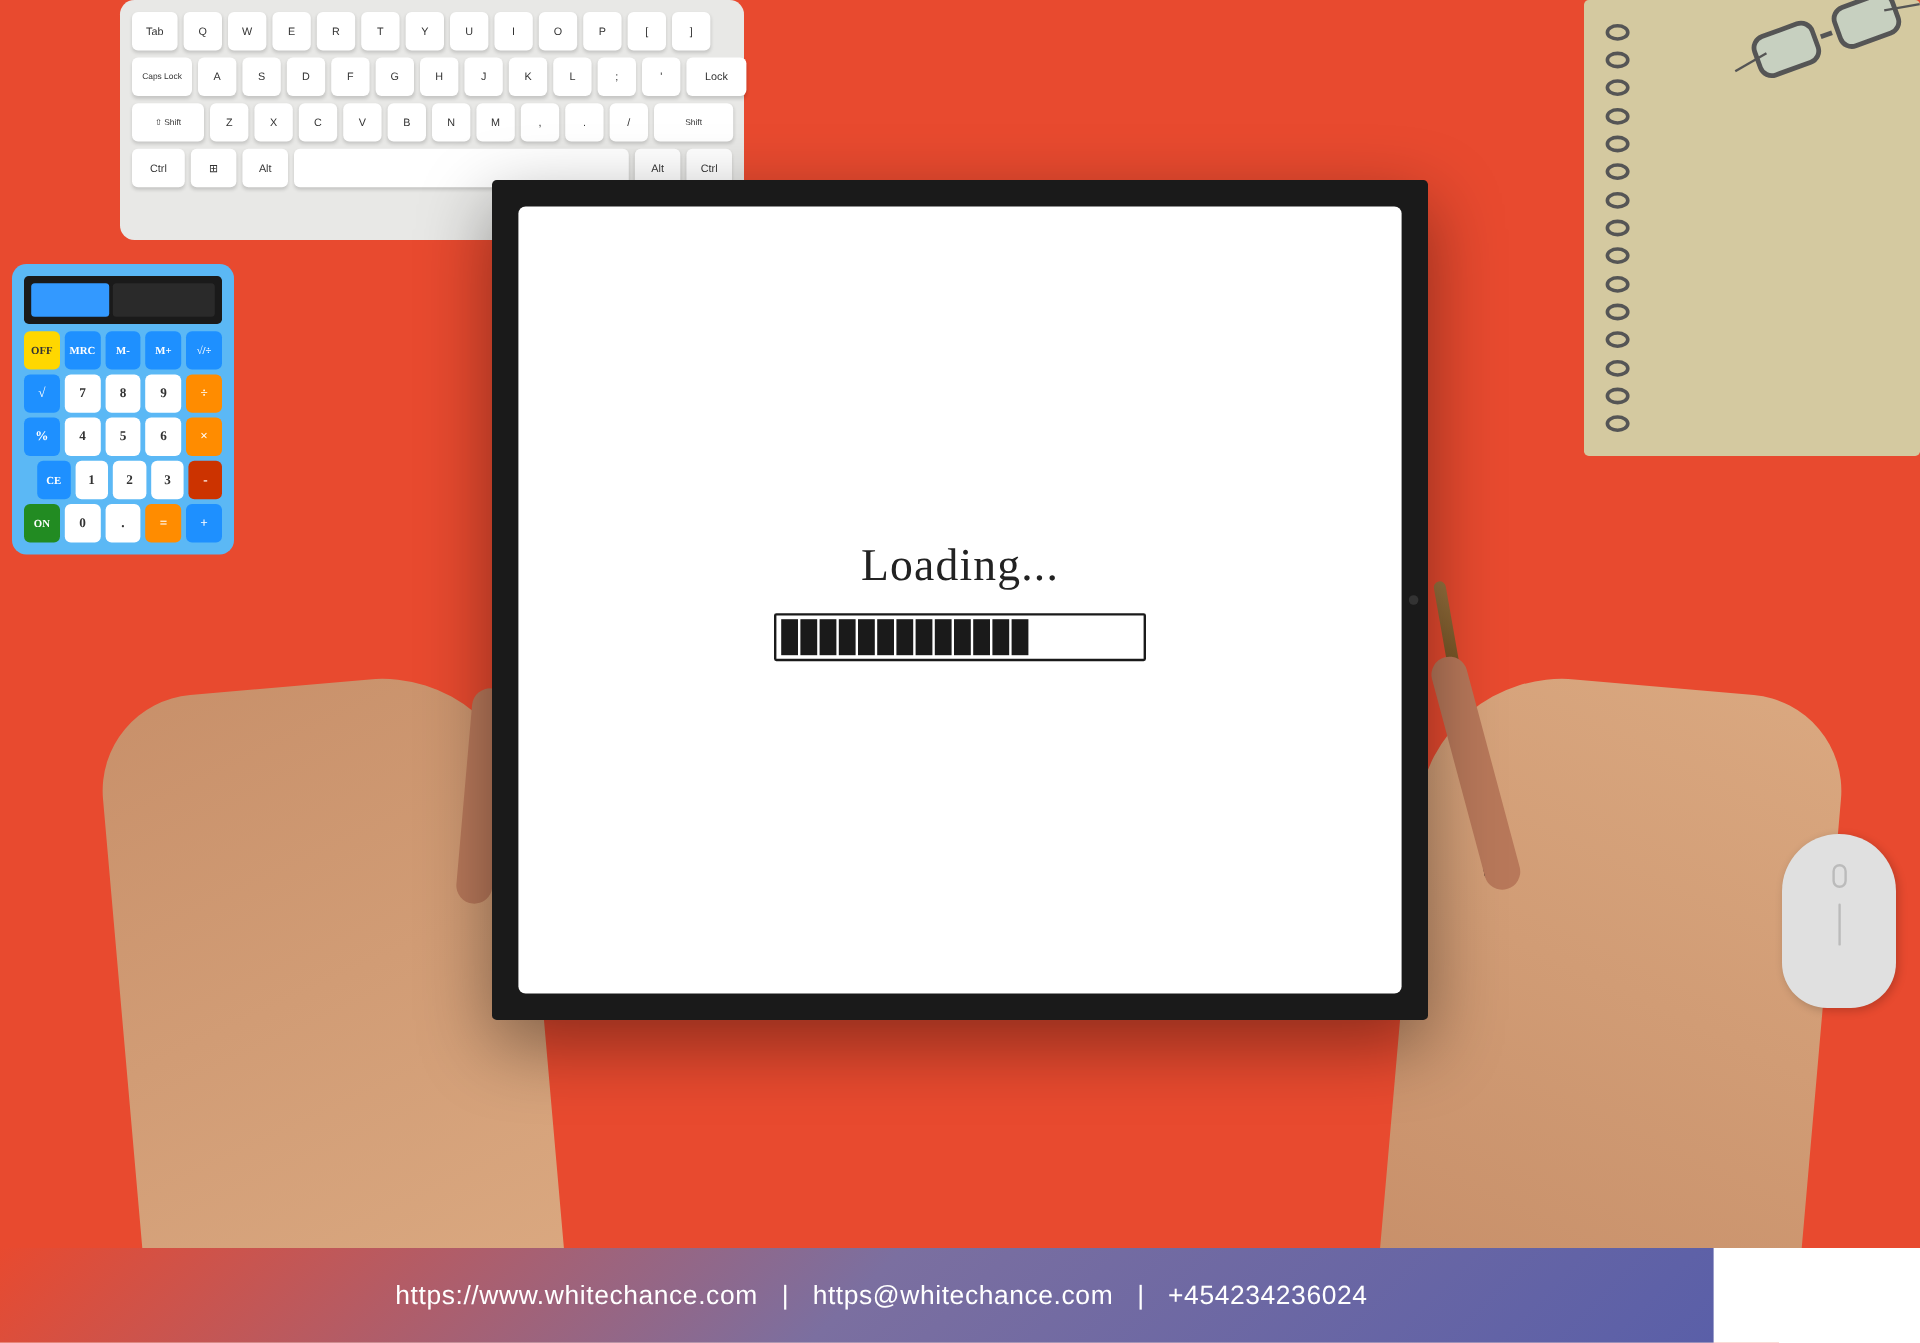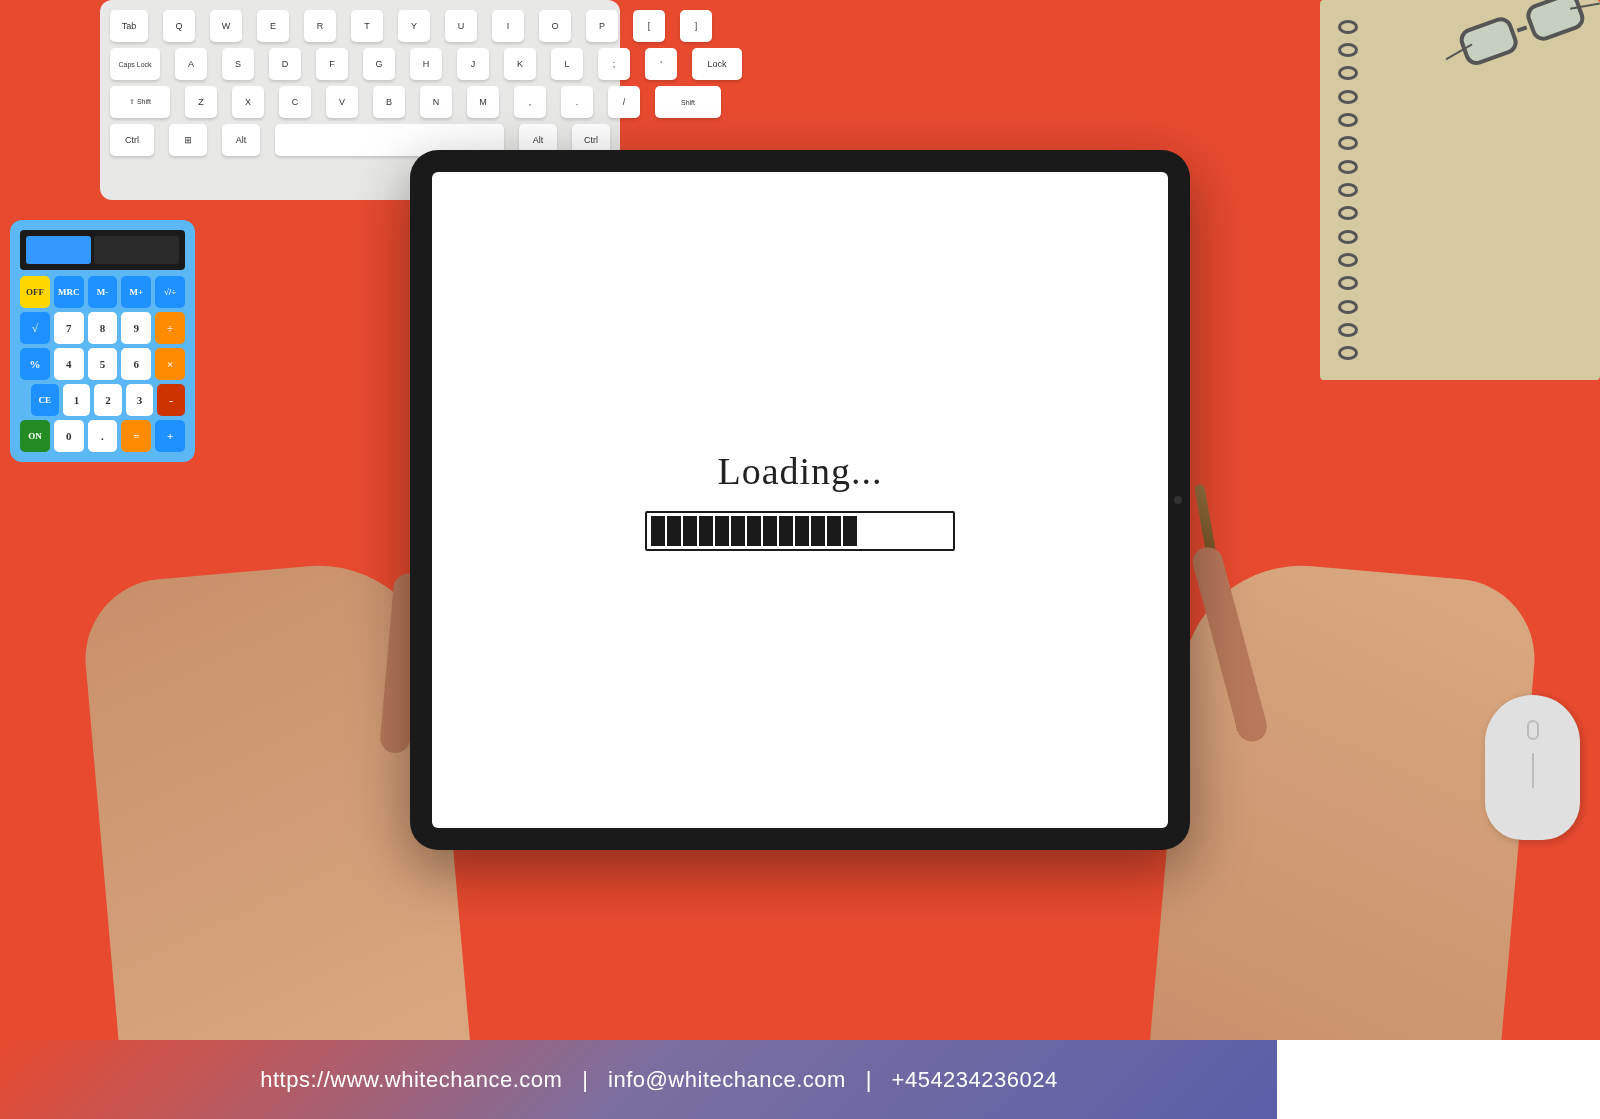--- a/index.html
+++ b/index.html
@@ -16,21 +16,21 @@
     .main-scene {
       width: 1600px;
       height: 1040px;
       background: #e84a2f;
       position: relative;
       overflow: hidden;
     }
 
     
     .footer-bar {
-      width: 1277px;
+      width: 1428px;
       height: 79px;
       background: linear-gradient(135deg, #e84a2f 0%, #7b6fa0 50%, #5a5fa8 100%);
       display: flex;
       align-items: center;
       justify-content: center;
       gap: 20px;
       padding-left: 41px;
     }
 
     .footer-text {
@@ -60,21 +60,21 @@
       background: #e8e8e6;
       border-radius: 12px;
       padding: 10px;
       display: flex;
       flex-direction: column;
       gap: 6px;
     }
 
     .key-row {
       display: flex;
-      gap: 15px;
+      gap: 5px;
       align-items: center;
     }
 
     .key {
       background: white;
       border-radius: 5px;
       height: 32px;
       display: flex;
       align-items: center;
       justify-content: center;
@@ -313,21 +313,21 @@
     <div style="position:absolute;top:15px;right:20px;width:30px;height:180px;background:#b8785a;border-radius:15px;transform:rotate(10deg);"></div>
   </div>
 
   <div style="position:absolute;bottom:-30px;right:80px;width:350px;height:500px;background:linear-gradient(20deg,#c8906a,#daa880);border-radius:120px 80px 30px 0;transform:rotate(5deg);">
 
     <div style="position:absolute;top:-80px;left:60px;width:10px;height:250px;background:linear-gradient(to bottom,#9a7340,#5c3d10,#1a1a1a);border-radius:5px 5px 2px 2px;transform:rotate(-15deg);transform-origin:bottom center;"></div>
     <div style="position:absolute;top:-15px;left:30px;width:30px;height:200px;background:#b8785a;border-radius:15px;transform:rotate(-20deg);"></div>
   </div>
 
   <div style="position:absolute;top:150px;left:50%;transform:translateX(-50%);width:780px;height:700px;">
-    <div style="width:100%;height:100%;background:#1a1a1a;border-radius:28px;padding:22px;box-shadow:0 20px 60px rgba(0,0,0,0.4);position:relative;">
+    <div style="width:100%;height:100%;background:#1a1a1a;border-radius:4px;padding:22px;box-shadow:0 20px 60px rgba(0,0,0,0.4);position:relative;">
       <div style="width:100%;height:100%;background:white;border-radius:6px;display:flex;flex-direction:column;align-items:center;justify-content:center;gap:18px;">
         <div style="font-size:38px;font-weight:500;color:#222;letter-spacing:1px;font-family:Georgia,serif;">Loading...</div>
         <div style="width:310px;height:40px;border:2px solid #1a1a1a;border-radius:2px;display:flex;overflow:hidden;padding:3px 4px;gap:2px;">
 
           <div style="width:14px;height:100%;background:#1a1a1a;flex-shrink:0;"></div>
           <div style="width:14px;height:100%;background:#1a1a1a;flex-shrink:0;"></div>
           <div style="width:14px;height:100%;background:#1a1a1a;flex-shrink:0;"></div>
           <div style="width:14px;height:100%;background:#1a1a1a;flex-shrink:0;"></div>
           <div style="width:14px;height:100%;background:#1a1a1a;flex-shrink:0;"></div>
           <div style="width:14px;height:100%;background:#1a1a1a;flex-shrink:0;"></div>
@@ -347,16 +347,16 @@
 
   <div style="position:absolute;right:20px;bottom:200px;width:95px;height:145px;background:#e0e0e0;border-radius:48px 48px 38px 38px;box-shadow:2px 2px 8px rgba(0,0,0,0.2);">
     <div style="position:absolute;top:40%;left:50%;transform:translateX(-50%);width:2px;height:35px;background:#bbb;border-radius:2px;"></div>
     <div style="position:absolute;top:25px;left:50%;transform:translateX(-50%);width:12px;height:20px;border:2px solid #bbb;border-radius:6px;background:transparent;"></div>
   </div>
 </div>
 
 <div class="footer-bar">
   <span class="footer-text">https://www.whitechance.com</span>
   <span class="footer-divider">|</span>
-  <span class="footer-text">info@whitechance.com</span>
+  <span class="footer-text">https@whitechance.com</span>
   <span class="footer-divider">|</span>
   <span class="footer-text">+454234236024</span>
 </div>
 
 </body></html>

